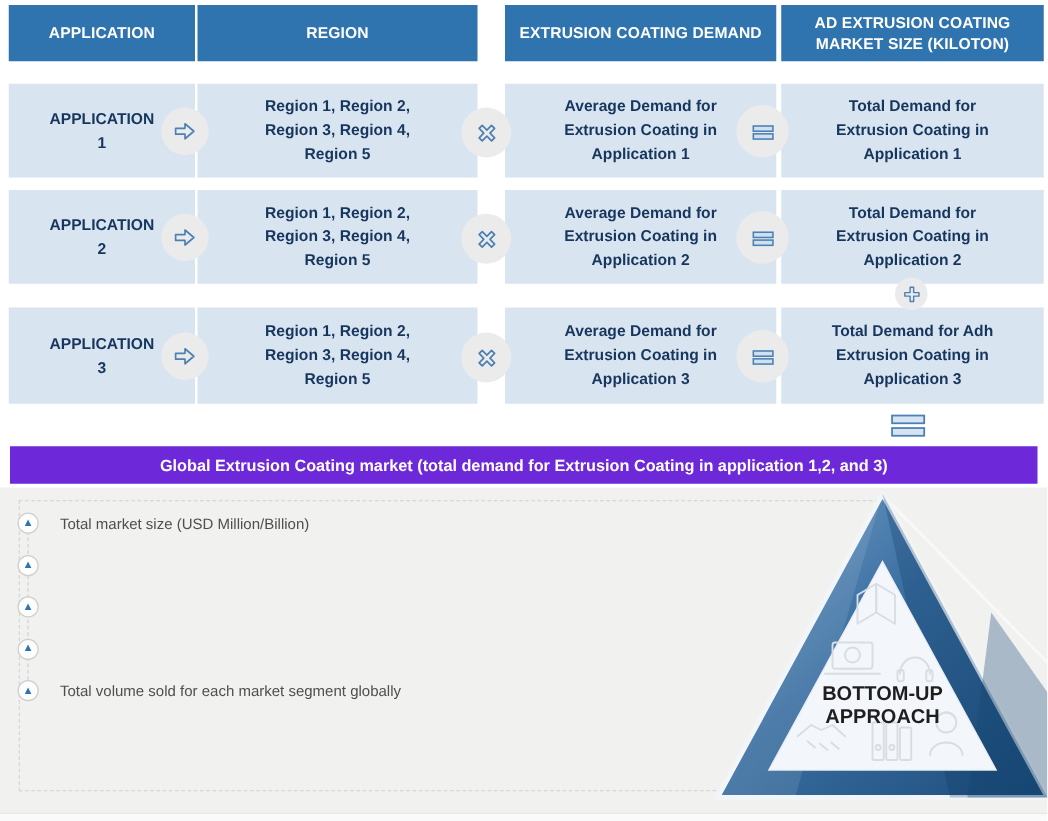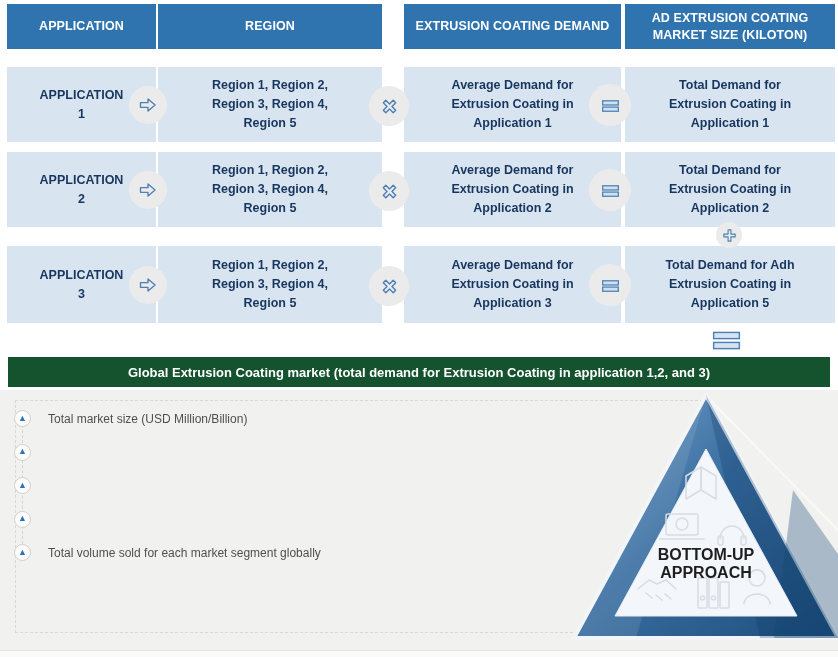--- a/index.html
+++ b/index.html
@@ -32,21 +32,21 @@
             display:flex;align-items:center;justify-content:center;}
   .op-arrow{width:38px;height:38px;left:129px;}
   .op-mult{width:40px;height:40px;left:369px;}
   .op-eq{width:42px;height:42px;left:589px;}
   .op-plus{width:26px;height:26px;left:716px;top:222px;}
   .oy1{top:86px;} .oy2{top:171px;} .oy3{top:266px;}
   .eqy1{top:84px;} .eqy2{top:169px;} .eqy3{top:264px;}
   .final-eq{position:absolute;left:712px;top:331px;}
   
   .banner{position:absolute;left:8px;top:357px;width:822px;height:30px;
-          background:#14532d;color:#ffffff;font-weight:bold;font-size:13px;
+          background:#6d28d9;color:#ffffff;font-weight:bold;font-size:13px;
           display:flex;align-items:center;justify-content:center;text-align:center;}
   
   .section{position:absolute;left:0;top:390px;width:838px;height:260px;background:#f1f1f0;}
   .dashedbox{position:absolute;left:15px;top:10px;width:688px;height:233px;
              border:1px dashed #d8d8d8;box-sizing:border-box;}
   .bullets{position:absolute;left:14px;top:12px;}
   .bullet-item{display:flex;align-items:center;height:33.5px;position:relative;z-index:2;}
   .bullet-dot{width:17px;height:17px;border-radius:50%;background:#fdfdfd;border:1px solid #cfcfcf;
               box-sizing:border-box;display:flex;align-items:center;justify-content:center;
               margin-right:17px;flex:0 0 17px;}
@@ -80,21 +80,21 @@
 <div class="box cell c2 r2 pad-region">Region 1, Region 2, Region 3, Region 4, Region 5</div>
 <div class="box cell c3 r2 pad-text">Average Demand for Extrusion Coating in Application 2</div>
 <div class="box cell c4 r2 pad-text">Total Demand for Extrusion Coating in Application 2</div>
 
 <div class="box cell c1 r3">
   <span>APPLICATION</span>
   <span class="app-num">3</span>
 </div>
 <div class="box cell c2 r3 pad-region">Region 1, Region 2, Region 3, Region 4, Region 5</div>
 <div class="box cell c3 r3 pad-text">Average Demand for Extrusion Coating  in Application 3</div>
-<div class="box cell c4 r3 pad-text">Total Demand for Adh Extrusion Coating in Application 5</div>
+<div class="box cell c4 r3 pad-text">Total Demand for Adh Extrusion Coating in Application 3</div>
 
 <div class="opcircle op-arrow oy1">
   <svg width="20" height="20" viewBox="0 0 24 24">
       <path d="M3 9.2 H12 V4.8 L20.5 12 L12 19.2 V14.8 H3 z" fill="none" stroke="#4c80b4" stroke-width="1.6" stroke-linejoin="round"></path>
     </svg>
 </div>
 <div class="opcircle op-arrow oy2">
   <svg width="20" height="20" viewBox="0 0 24 24">
       <path d="M3 9.2 H12 V4.8 L20.5 12 L12 19.2 V14.8 H3 z" fill="none" stroke="#4c80b4" stroke-width="1.6" stroke-linejoin="round"></path>
     </svg>

